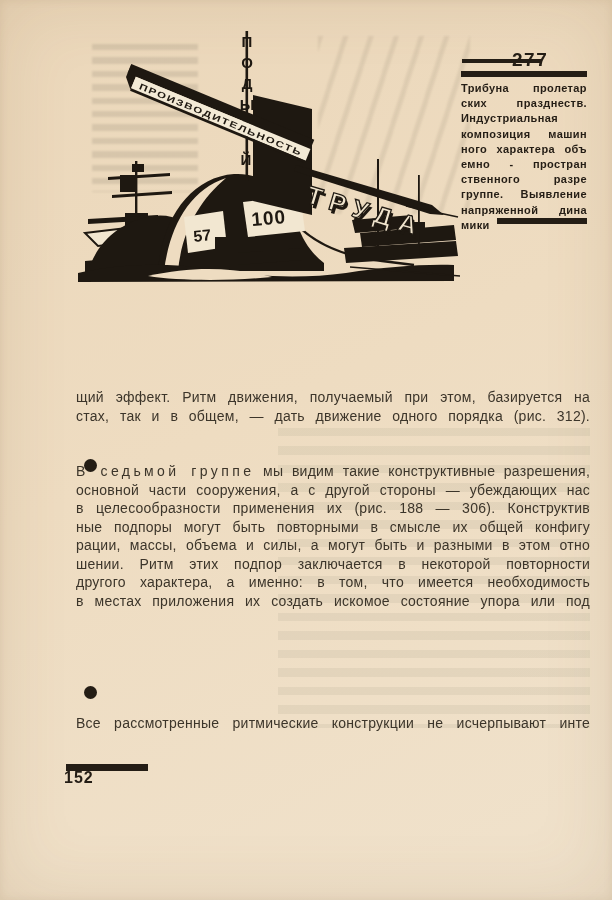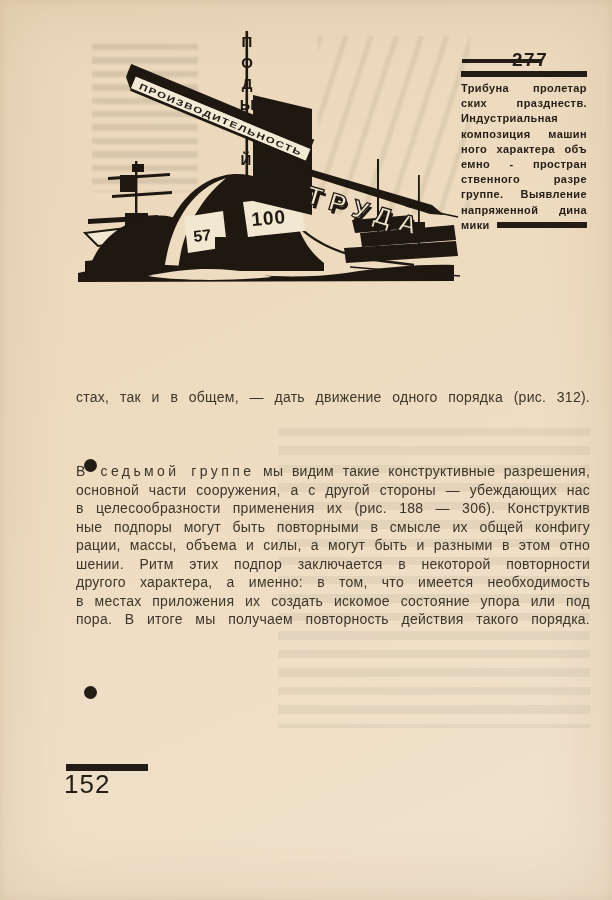--- a/index.html
+++ b/index.html
@@ -29,35 +29,35 @@
     filter:blur(.7px);
   }
   
   .rule-thin{position:absolute;left:462px;top:59px;width:79px;height:3.5px;background:#241d15;}
   .pageno-top{position:absolute;left:512px;top:49px;width:42px;text-align:left;
     font-weight:bold;font-size:19px;letter-spacing:1.5px;color:#241d15;}
   .caption{position:absolute;left:461px;top:71px;width:126px;color:#241d15;}
   .cap-bar{height:6px;background:#241d15;margin-bottom:4px;}
   .cap-line{font-weight:bold;font-size:11px;line-height:15.2px;height:15.2px;
     letter-spacing:.4px;text-align:justify;text-align-last:justify;overflow:hidden;}
-  .cap-line.last{display:flex;align-items:center;text-align-last:left;}
+  .cap-line.last{display:flex;text-align-last:left;}
   .cap-endbar{flex:1;height:6px;background:#241d15;margin-left:7px;}
   
   .figure{position:absolute;left:60px;top:25px;width:410px;height:275px;}
   .figure text{font-family:"Liberation Sans","DejaVu Sans",sans-serif;}
   
   .bodyblock{position:absolute;left:76px;top:0;width:514px;color:#3c352a;}
   .para{position:absolute;left:0;width:514px;}
   .bl{font-size:14px;line-height:18.5px;height:18.5px;letter-spacing:.25px;
     text-align:justify;text-align-last:justify;overflow:hidden;white-space:nowrap;}
   .em-sp{letter-spacing:3.4px;}
   .bullet{position:absolute;left:8px;width:13px;height:13px;border-radius:50%;background:#241d15;}
   
   .rule-bottom{position:absolute;left:66px;top:764px;width:82px;height:6.5px;background:#241d15;}
-  .pageno-bottom{position:absolute;left:64px;top:769px;font-weight:normal;font-size:26px;
+  .pageno-bottom{position:absolute;left:64px;top:769px;font-weight:bold;font-size:16px;
     letter-spacing:1px;color:#241d15;}
 </style>
 </head>
 <body>
 
 <div class="page">
 
   <div class="ghost ghost-left"></div>
   <div class="ghost ghost-arch"></div>
   <div class="ghost ghost-body"></div>
@@ -169,40 +169,41 @@
           <text x="0" y="18" font-size="25" font-weight="bold" fill="#f0e4cd" stroke="#1e1811" stroke-width="1.3" letter-spacing="8">ТРУДА</text>
         </g>
         <line x1="346" y1="181" x2="398" y2="192" stroke="#1e1811" stroke-width="1.6"></line>
       </g>
     </g>
   </svg>
 
   <main class="bodyblock">
 
     <div class="para" style="top:388px">
+      <div class="bl">щий эффект.  Ритм движения, получаемый при этом, базируется на</div>
       <div class="bl">стах, так и в общем, — дать движение одного порядка (рис. 312).</div>
     </div>
 
     <div class="bullet" style="top:459px"></div>
 
     <div class="para" style="top:462px">
       <div class="bl"><span class="em-sp">В седьмой группе</span> <span>мы видим такие конструктивные разрешения,</span></div>
       <div class="bl">основной части сооружения, а с другой стороны — убеждающих нас</div>
       <div class="bl">в целесообразности применения их (рис. 188 — 306). Конструктив</div>
       <div class="bl">ные подпоры могут быть повторными в смысле их общей конфигу</div>
       <div class="bl">рации, массы, объема и силы, а могут быть и разными в этом отно</div>
       <div class="bl">шении. Ритм этих подпор заключается в некоторой повторности</div>
       <div class="bl">другого характера, а именно: в том, что имеется необходимость</div>
       <div class="bl">в местах приложения их создать искомое состояние упора или под</div>
-      <div class="bl">пора. В итоге мы получаем повторность действия такого порядка.</div>
     </div>
 
     <div class="bullet" style="top:686px"></div>
 
     <div class="para" style="top:714px">
+      <div class="bl">Все рассмотренные ритмические конструкции не исчерпывают инте</div>
     </div>
 
   </main>
 
   <div class="rule-bottom"></div>
   <div class="pageno-bottom">152</div>
 
 </div>
 
 </body></html>

